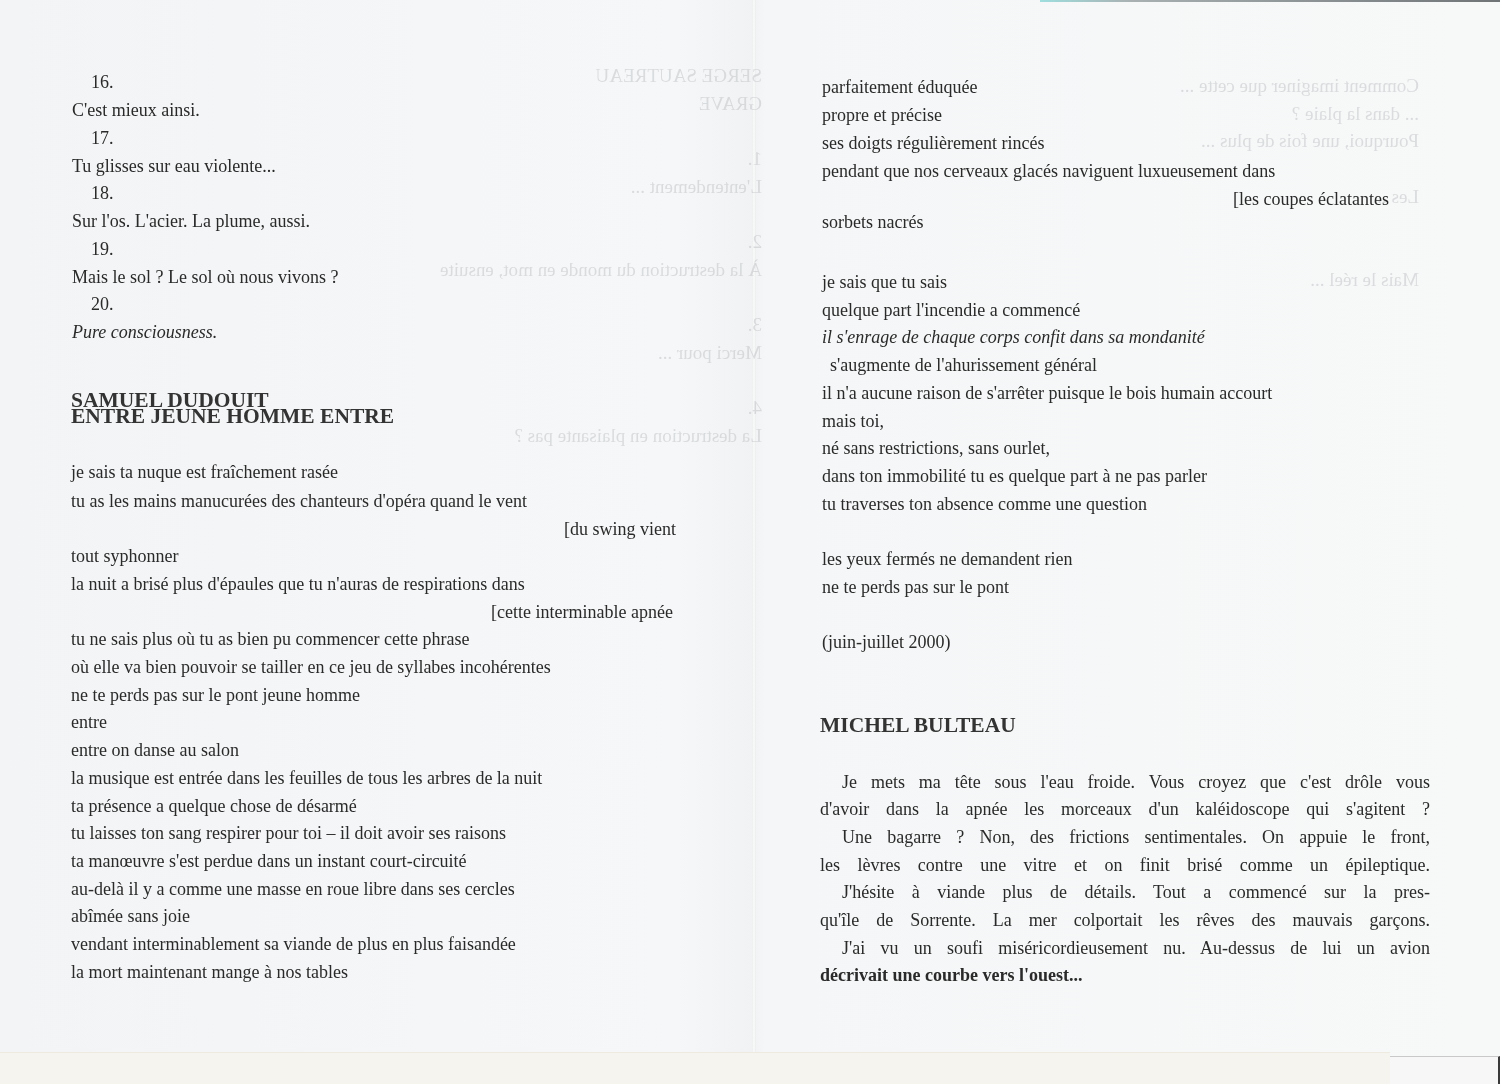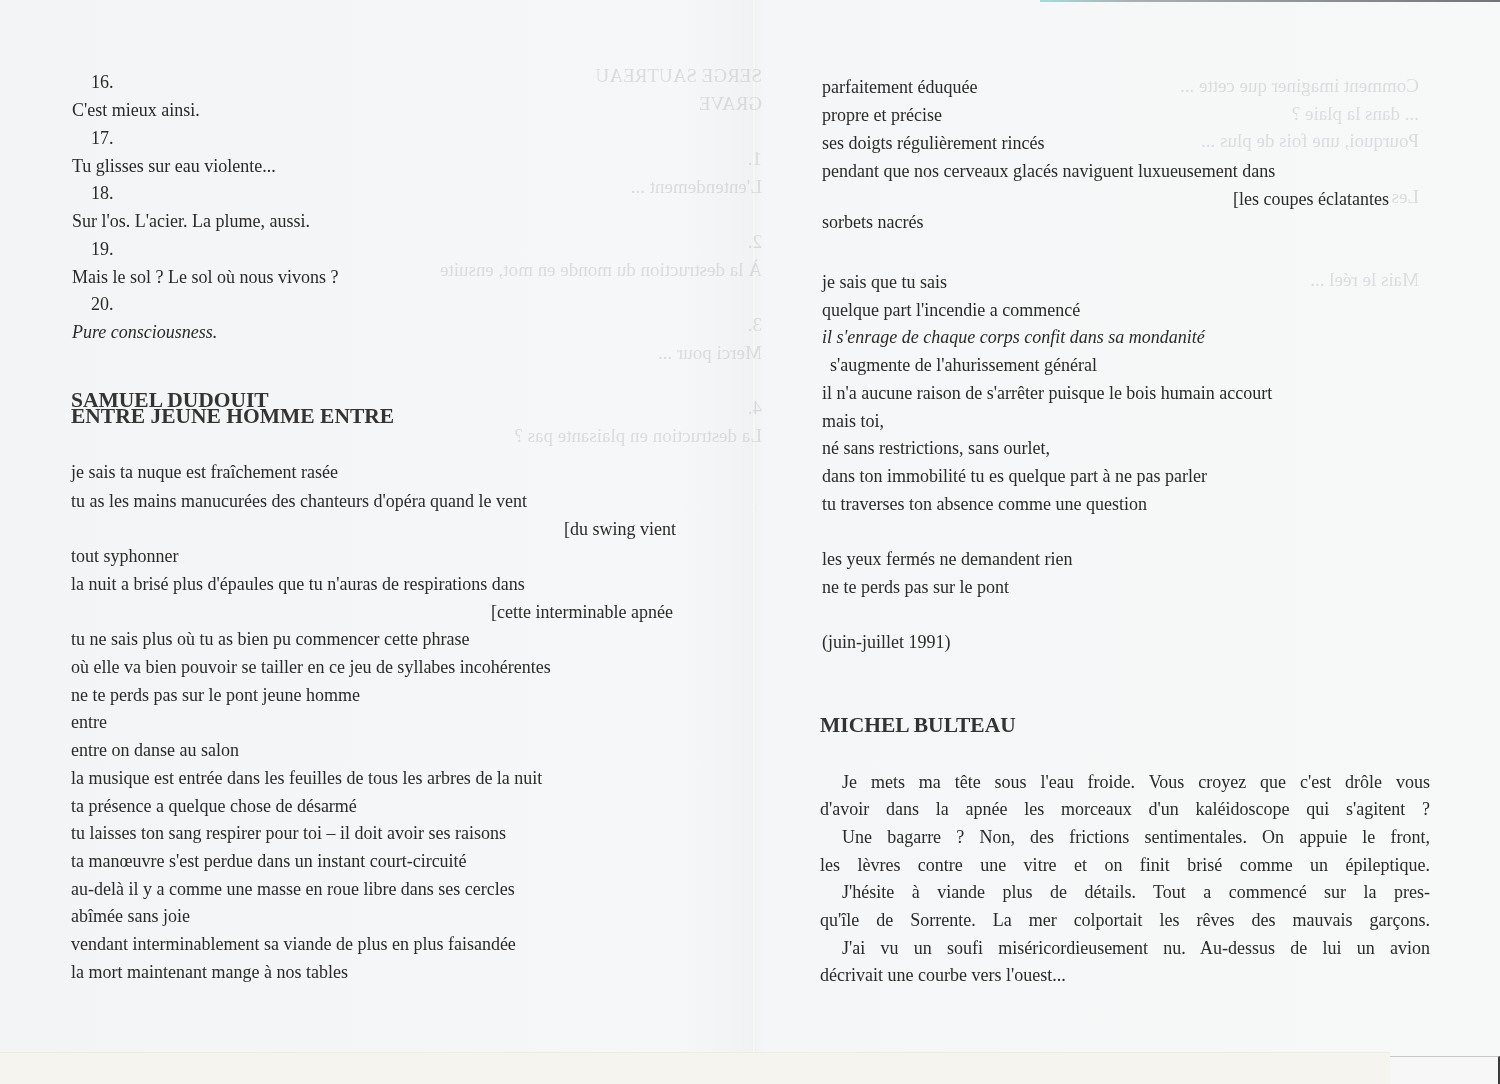--- a/index.html
+++ b/index.html
@@ -159,29 +159,29 @@
     <div class="line" style="left:822px; top:353px;margin-left:8px;">s'augmente de l'ahurissement général</div>
     <div class="line" style="left:822px; top:381px;">il n'a aucune raison de s'arrêter puisque le bois humain accourt</div>
     <div class="line" style="left:822px; top:409px;">mais toi,</div>
     <div class="line" style="left:822px; top:436px;">né sans restrictions, sans ourlet,</div>
     <div class="line" style="left:822px; top:464px;">dans ton immobilité tu es quelque part à ne pas parler</div>
     <div class="line" style="left:822px; top:492px;">tu traverses ton absence comme une question</div>
 
     <div class="line" style="left:822px; top:547px;">les yeux fermés ne demandent rien</div>
     <div class="line" style="left:822px; top:575px;">ne te perds pas sur le pont</div>
 
-    <div class="line" style="left:822px; top:630px;">(juin-juillet 1991)</div>
+    <div class="line" style="left:822px; top:630px;">(juin-juillet 2000)</div>
 
     <div class="line bold" style="left:820px; top:713px;">MICHEL BULTEAU</div>
 
     <div class="line indent justify" style="left:820px; width:610px; top:770px;">Je mets ma tête sous l'eau froide. Vous croyez que c'est drôle vous</div>
     <div class="line justify" style="left:820px; width:610px; top:797px;">d'avoir dans la apnée les morceaux d'un kaléidoscope qui s'agitent ?</div>
     <div class="line indent justify" style="left:820px; width:610px; top:825px;">Une bagarre ? Non, des frictions sentimentales. On appuie le front,</div>
     <div class="line justify" style="left:820px; width:610px; top:853px;">les lèvres contre une vitre et on finit brisé comme un épileptique.</div>
     <div class="line indent justify" style="left:820px; width:610px; top:880px;">J'hésite à viande plus de détails. Tout a commencé sur la pres-</div>
     <div class="line justify" style="left:820px; width:610px; top:908px;">qu'île de Sorrente. La mer colportait les rêves des mauvais garçons.</div>
     <div class="line indent justify" style="left:820px; width:610px; top:936px;">J'ai vu un soufi miséricordieusement nu. Au-dessus de lui un avion</div>
-    <div class="line" style="left:820px; top:963px;">décrivait une courbe vers l'ouest...</div>
+    <div class="line" style="left:820px; top:963px;font-weight:bold;">décrivait une courbe vers l'ouest...</div>
   </div>
 
   <div class="bottom-edge"></div>
   <div class="bottom-edge-right"></div>
 </div>
 
 </body></html>

